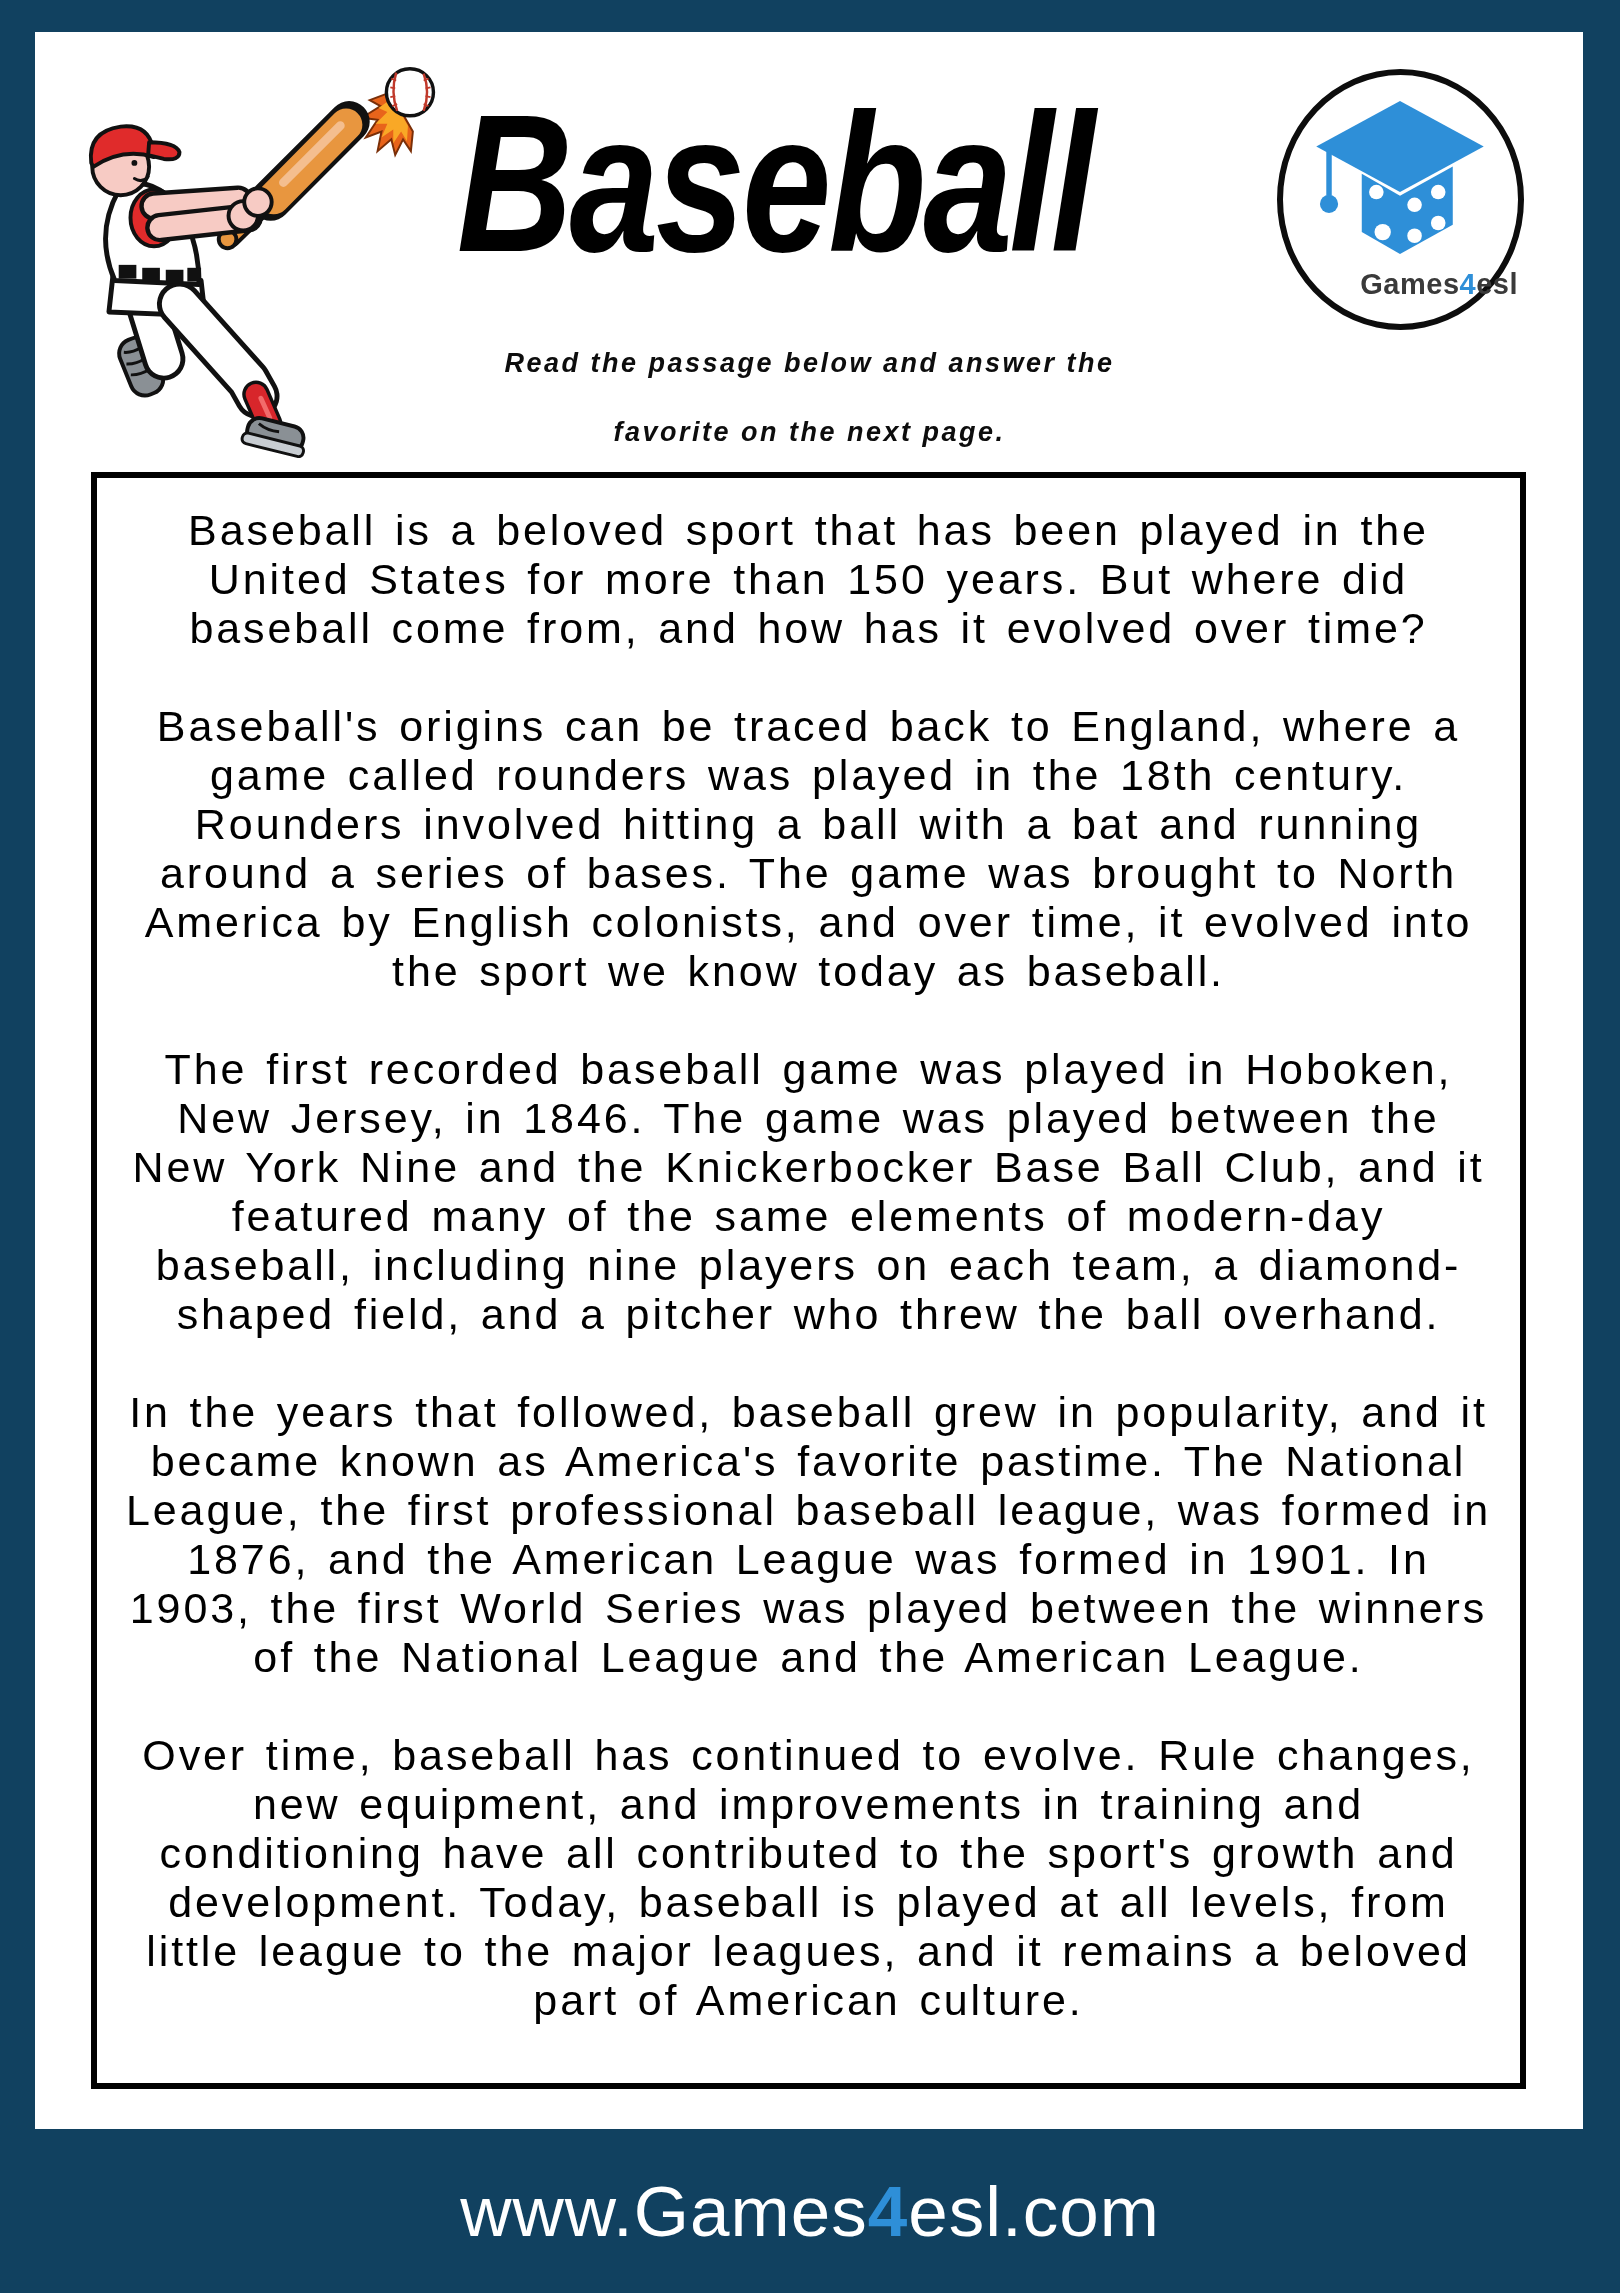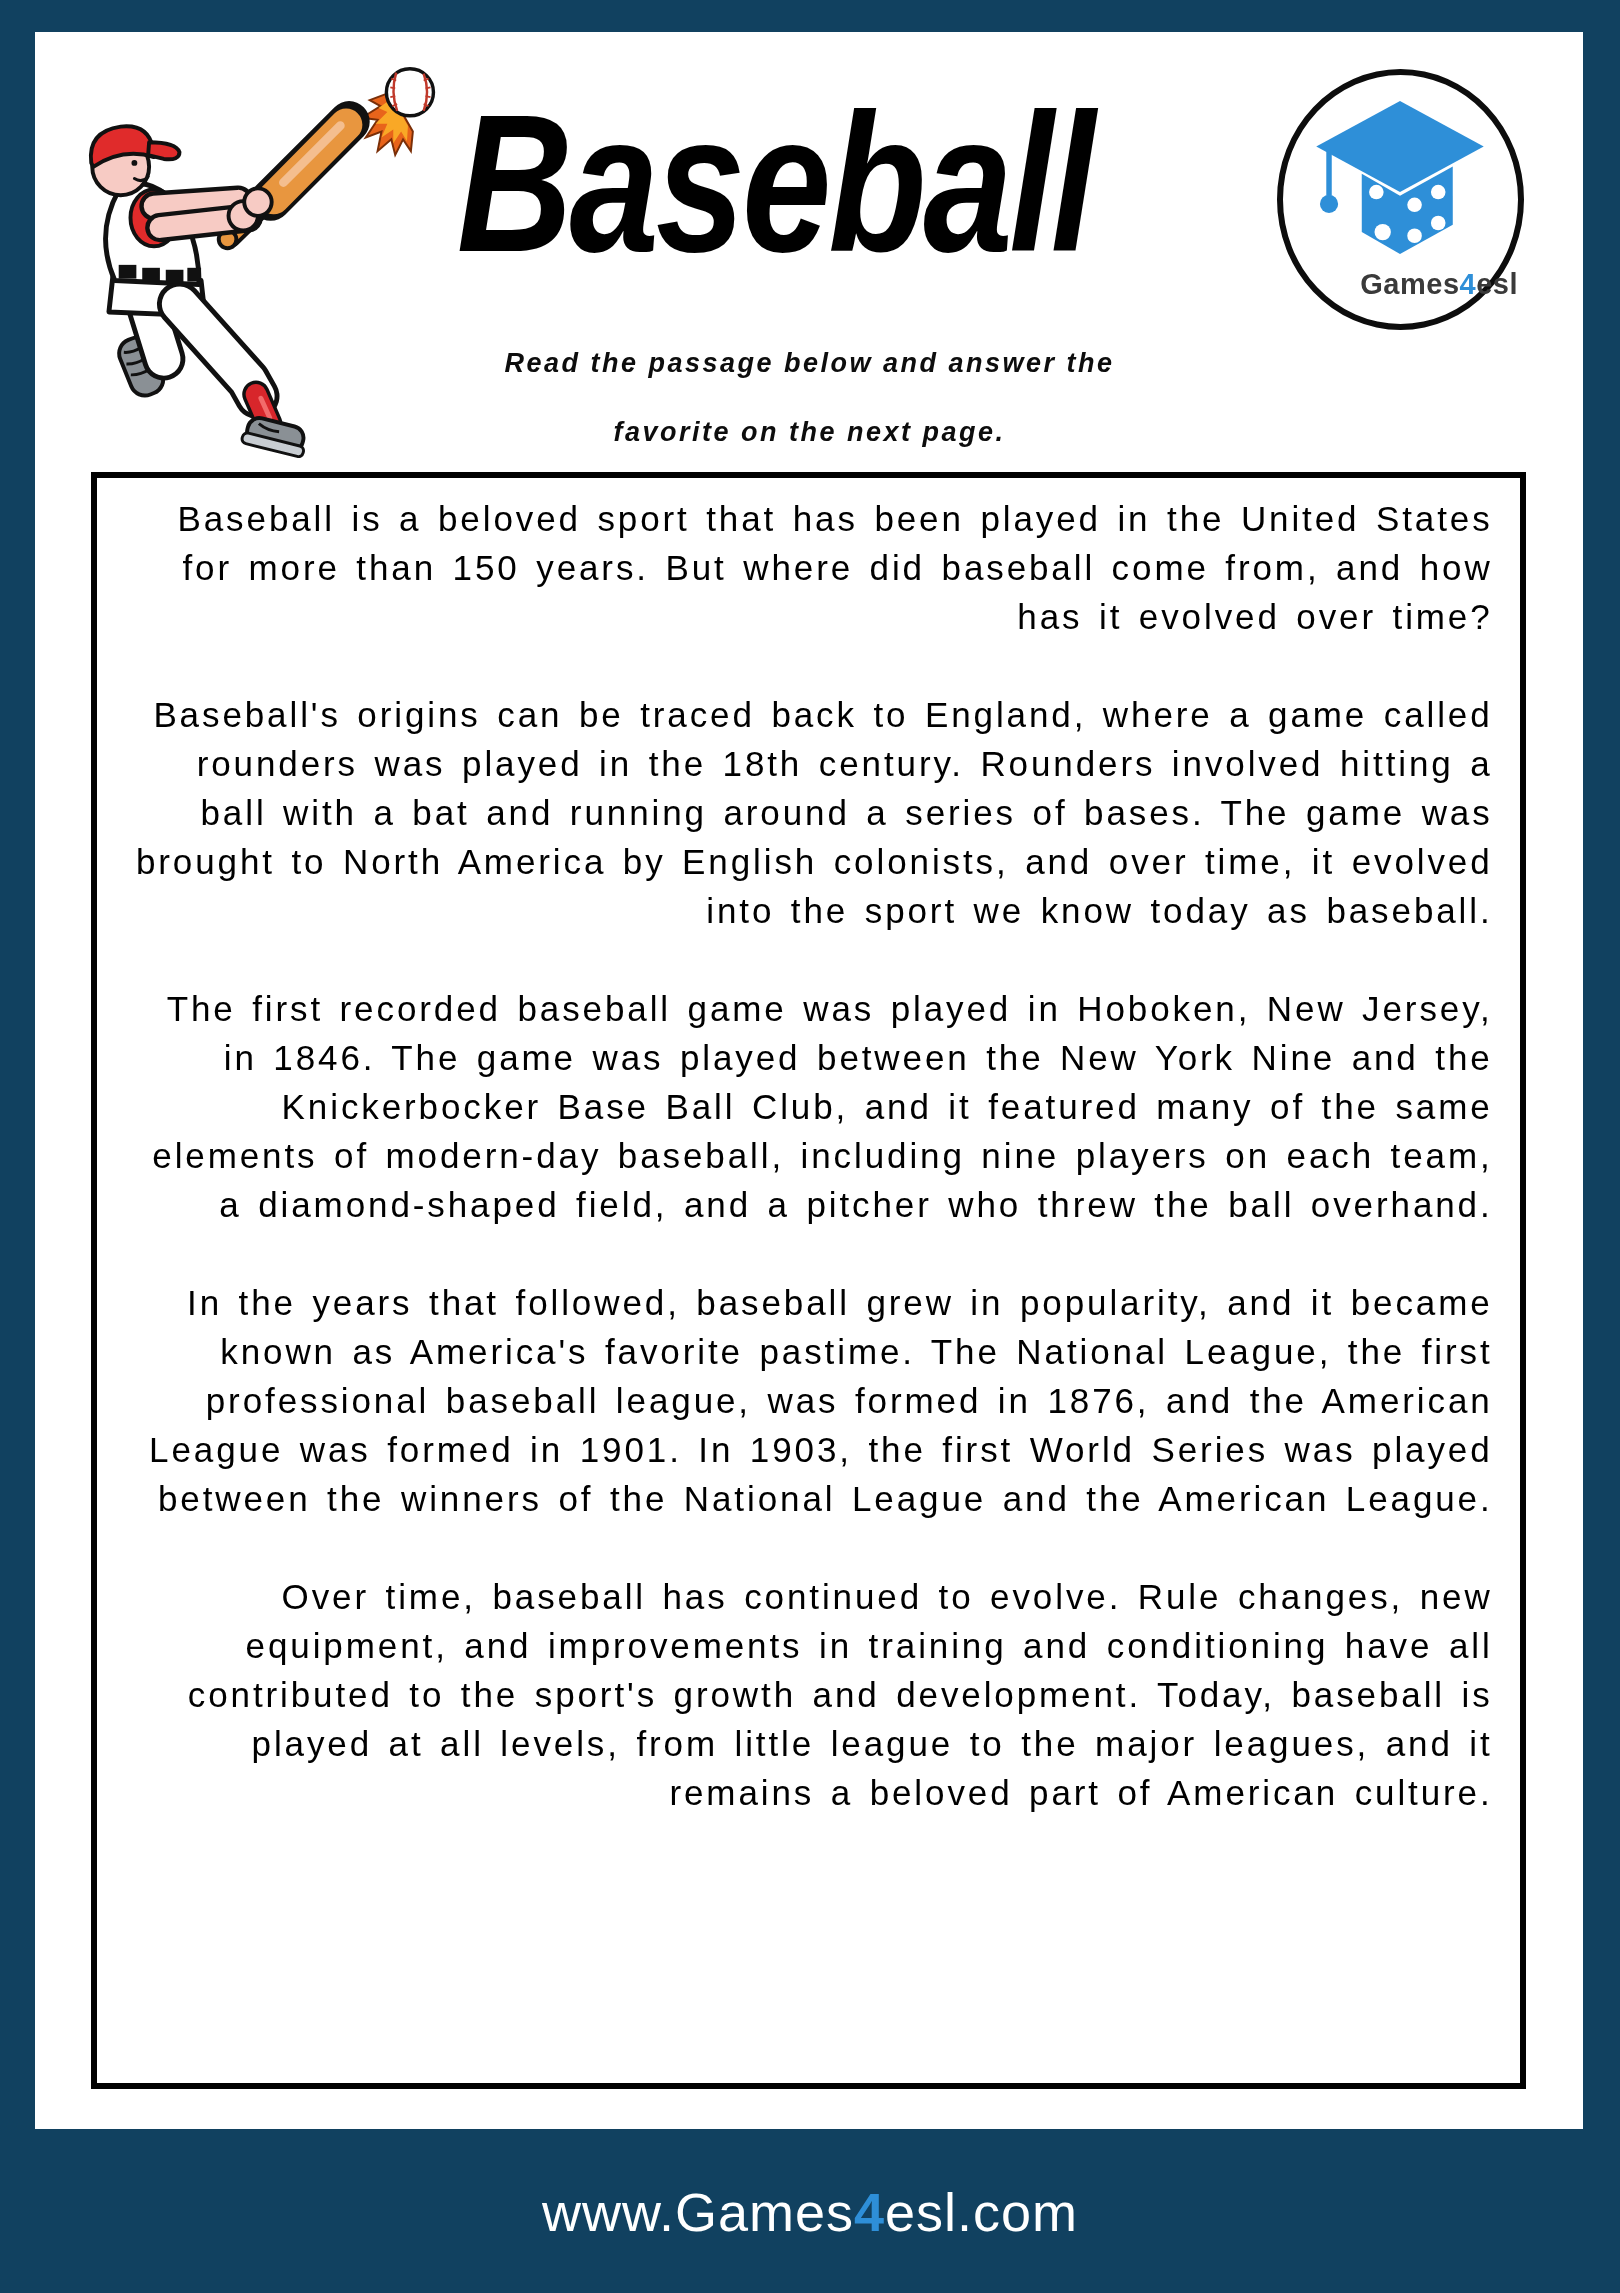--- a/index.html
+++ b/index.html
@@ -53,34 +53,34 @@
   
   .passage-box{
     position:absolute;left:91px;top:472px;
     width:1435px;height:1617px;
     box-sizing:border-box;
     border:6.9px solid #000;
     padding:11.8px 27.4px;
     background:#fff;
   }
   .para{
-    margin:4px 0 49px 0;
-    font-size:35px;line-height:49px;
+    margin:16px 0 49px 0;
+    font-size:43px;line-height:49px;
     letter-spacing:2.9px;word-spacing:3.9px;
-    text-align:right;color:#000;
+    text-align:center;color:#000;
   }
   .para:last-child{margin-bottom:0;}
   
   .footer{
     position:absolute;left:0;bottom:0;width:100%;height:165px;
     display:flex;align-items:center;justify-content:center;
     background:#114160;
   }
   .footer-url{
-    font-size:54px;color:#ffffff;letter-spacing:1px;
+    font-size:71px;color:#ffffff;letter-spacing:1px;
     font-weight:normal;
   }
   .footer-url .accent-blue{font-weight:bold;}
 </style>
 </head>
 <body>
 
 <div class="page">
 
   <div class="inner"></div>

